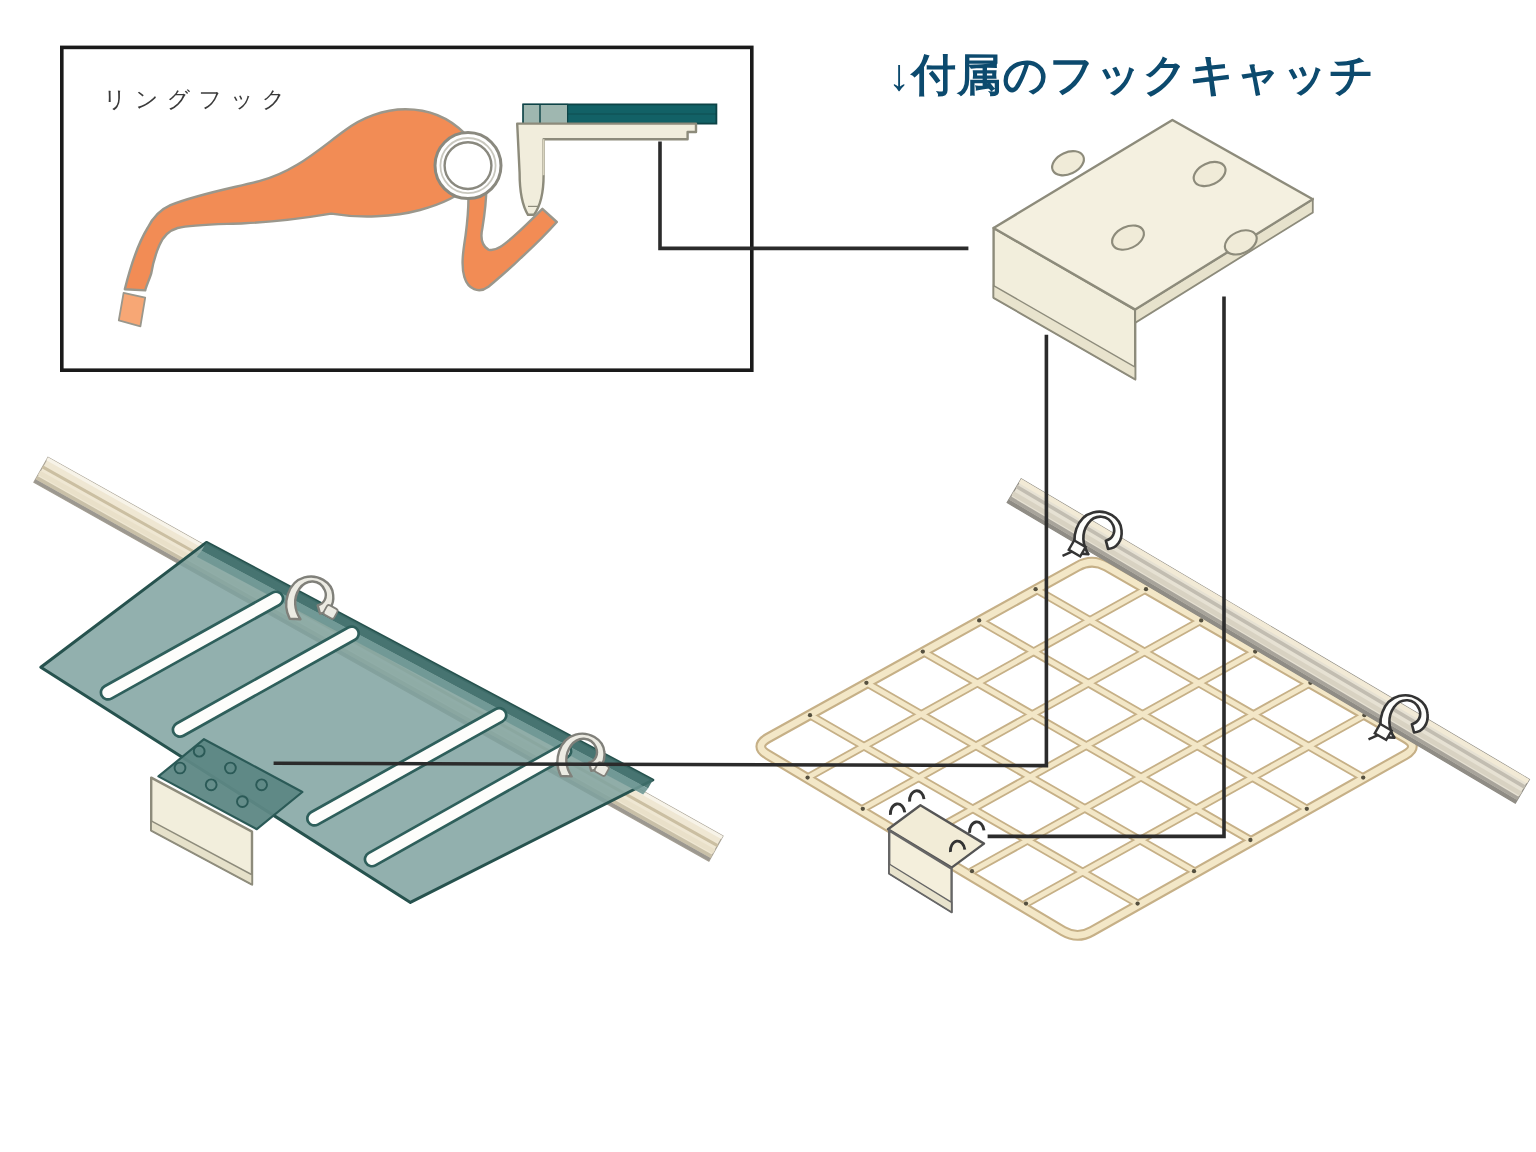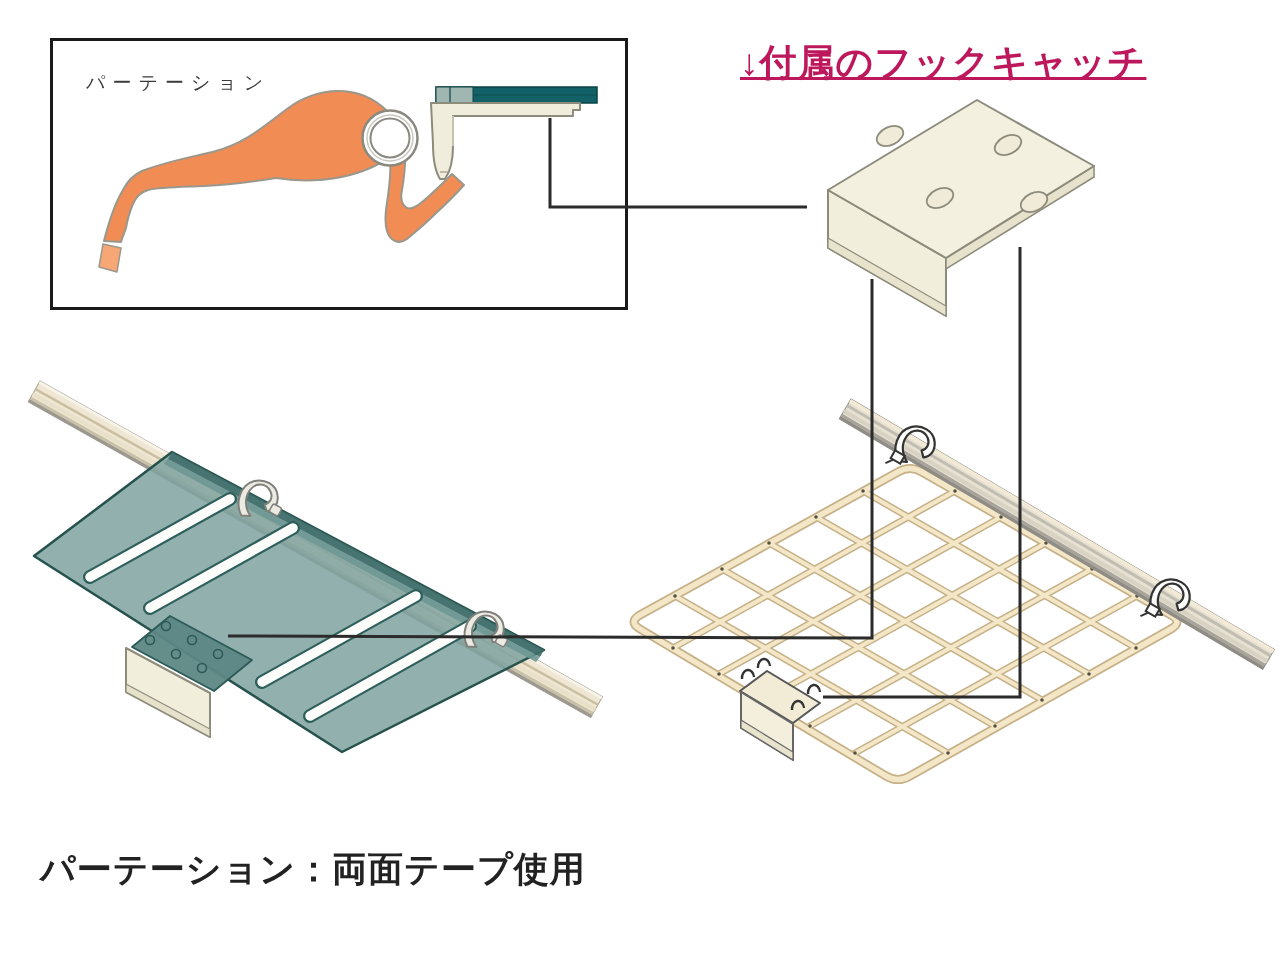--- a/index.html
+++ b/index.html
@@ -1,21 +1,21 @@
 <!DOCTYPE html>
 <html><head>
 <meta charset="utf-8">
 <style>
   html,body{margin:0;padding:0;background:#ffffff;}
   #stage{position:relative;width:1280px;height:960px;background:#fff;overflow:hidden;
          font-family:"Liberation Sans","DejaVu Sans",sans-serif;}
   .abs{position:absolute;}
   #ringhook-box{left:50px;top:38px;width:572px;height:266px;border:3px solid #1a1a1a;background:#fff;}
   #ringhook-label{left:86px;top:70px;font-size:19px;letter-spacing:7px;color:#3a3a3a;font-weight:500;}
-  #hookcatch-heading{left:740px;top:38px;font-size:37px;font-weight:800;color:#be185d;letter-spacing:1px;text-decoration:underline;}
+  #hookcatch-heading{left:740px;top:38px;font-size:37px;font-weight:800;color:#0c4a6e;letter-spacing:1px;}
   .caption{font-size:35px;font-weight:800;color:#222;letter-spacing:1px;}
   #caption-partition{left:40px;top:846px;}
   #caption-wirenet{left:672px;top:846px;}
   svg{position:absolute;left:0;top:0;}
 </style>
 </head>
 <body>
 
 <div id="stage">
 
@@ -244,16 +244,15 @@
           <path d="M808,694 a6,8 0 0 1 12,-2"></path>
           <path d="M792,710 a6,8 0 0 1 12,-2"></path>
         </g>
       </g>
     </g>
 
     <polyline points="228,636 872,638 872,279" fill="none" stroke="#2B2B2B" stroke-width="3"></polyline>
     <polyline points="823,697 1020,697 1020,247" fill="none" stroke="#2B2B2B" stroke-width="3"></polyline>
   </svg>
 
-  <div class="abs" id="ringhook-label">パーテーション</div>
+  <div class="abs" id="ringhook-label">リングフック</div>
   <div class="abs" id="hookcatch-heading">↓付属のフックキャッチ</div>
-  <div class="abs caption" id="caption-partition">パーテーション：両面テープ使用</div>
 </div>
 
 </body></html>

